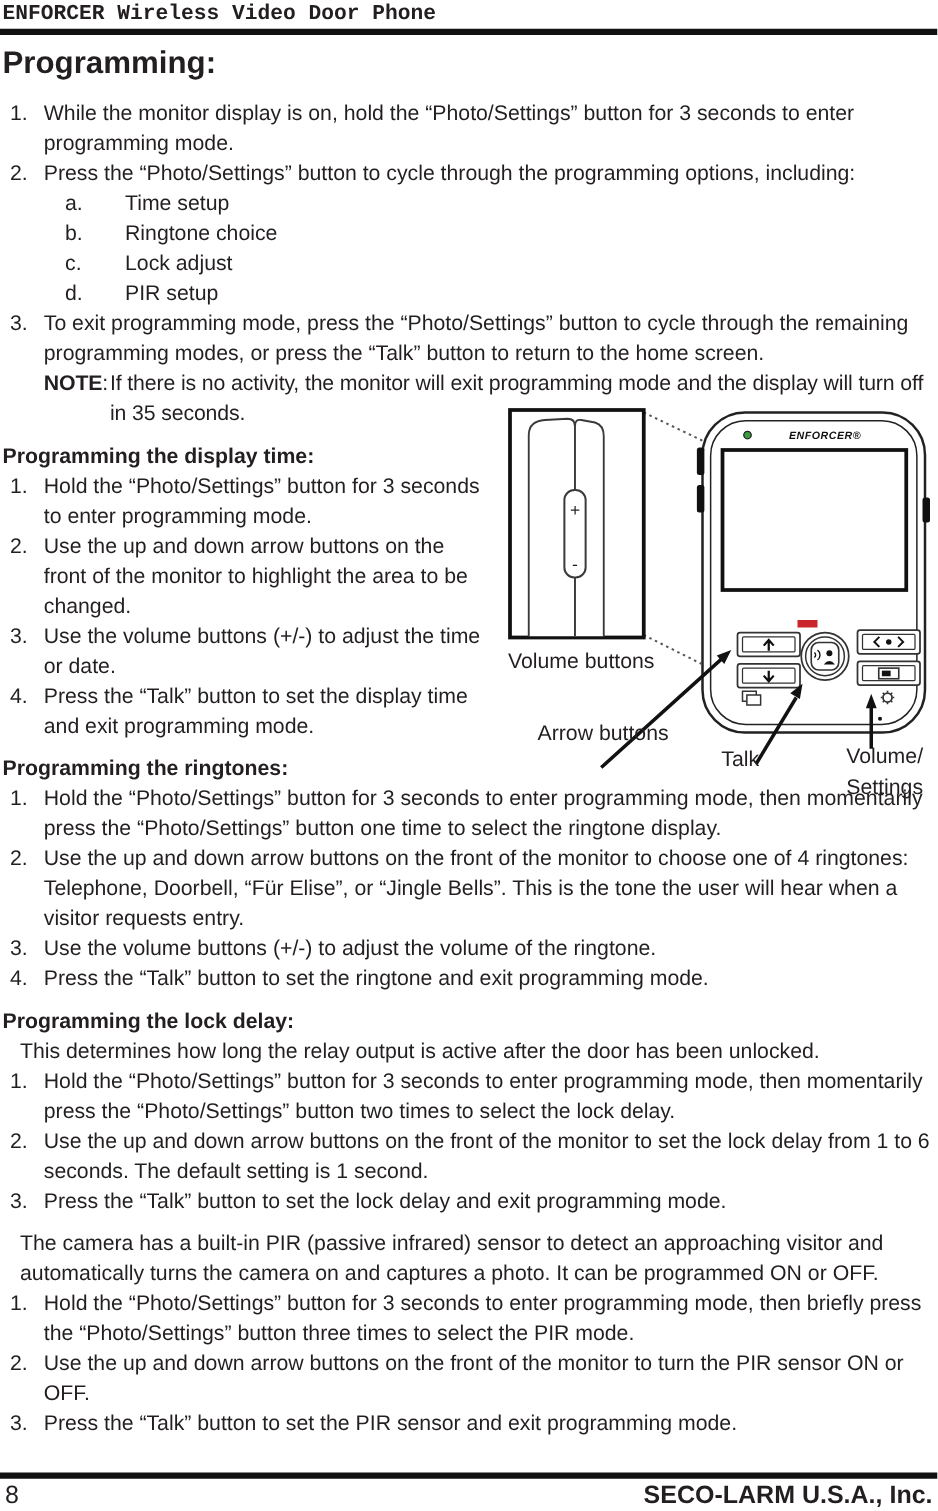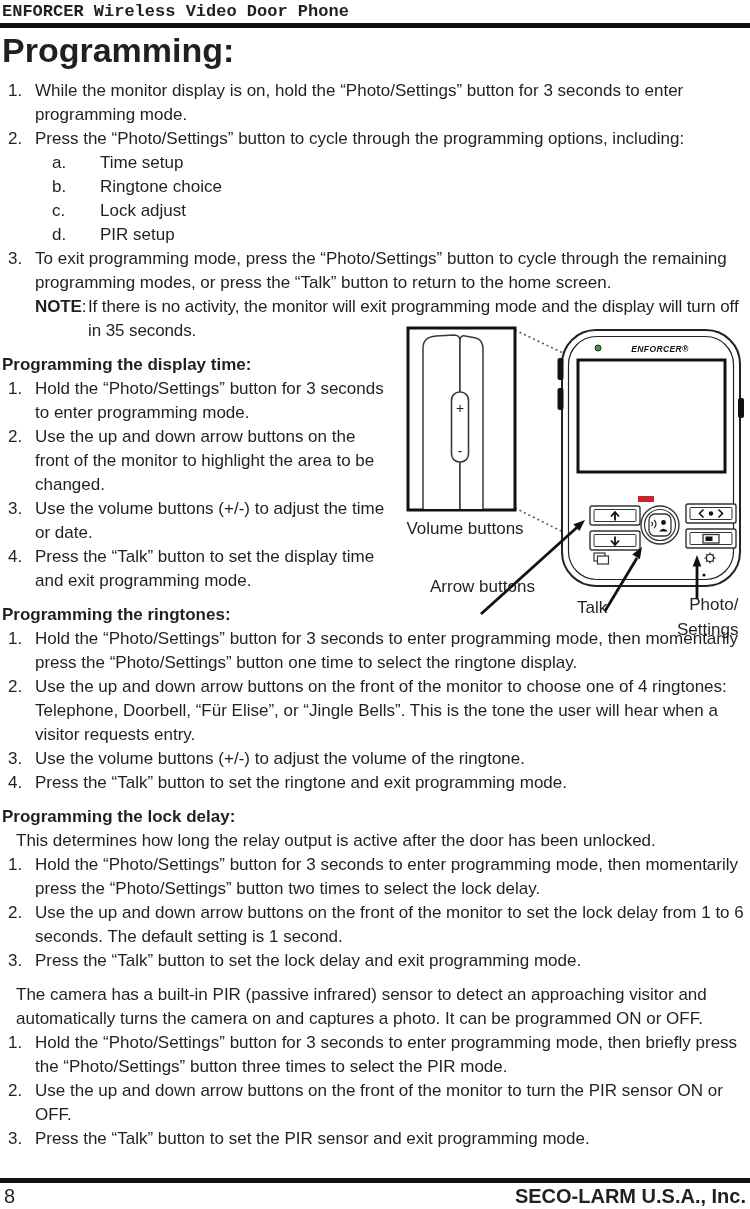--- a/index.html
+++ b/index.html
@@ -4,39 +4,39 @@
 <style>
   html,body{margin:0;padding:0;}
   body{
     width:750px;height:1209px;position:relative;overflow:hidden;
     background:#ffffff;color:#231f20;
     font-family:"Liberation Sans", sans-serif;
     font-size:17px;line-height:24px;
   }
   .doc-title{font-weight:bold;font-size:17px;line-height:20px;padding:2px 0 0 2px;font-family:Liberation Mono, monospace;}
   .title-rule{height:5px;background:#111;margin-top:1px;}
-  h1.page-heading{font-size:34px;line-height:34px;font-weight:bold;margin:5px 0 12px 0;padding-left:2px;}
+  h1.page-heading{font-size:25px;line-height:34px;font-weight:bold;margin:5px 0 12px 0;padding-left:2px;}
   .steps{list-style:none;margin:0;padding:0;}
   .steps li{position:relative;padding-left:35px;padding-right:6px;}
   .steps li .num{position:absolute;left:8px;top:0;}
   .subopts{list-style:none;margin:0;padding:0;}
   .subopts li{position:relative;padding-left:100px;}
   .subopts li .num{position:absolute;left:52px;top:0;}
   .note{position:relative;padding-left:88px;letter-spacing:-0.1px;}
   .note .note-label{position:absolute;left:35px;top:0;}
   .note .note-label b{font-weight:bold;}
   .sec{margin-top:10px;}
   .sec-head{font-weight:bold;padding-left:2px;}
   .sec-intro{padding-left:16px;padding-right:2px;}
   .col-narrow{width:393px;}
   .col-narrow .steps li{padding-right:0;}
   
   .diagram{position:absolute;left:388px;top:320px;width:362px;height:330px;}
   .diagram svg{position:absolute;left:0;top:0;}
-  .dlabel{position:absolute;white-space:nowrap;font-size:17px;line-height:20px;color:#231f20;text-align:right;}
+  .dlabel{position:absolute;white-space:nowrap;font-size:17px;line-height:20px;color:#231f20;}
   .lbl-volume{left:11px;top:199px;width:132px;text-align:center;}
   .lbl-arrows{left:42px;top:257px;}
   .lbl-talk{left:189px;top:278px;}
   .lbl-photo{left:289px;top:272px;line-height:25px;}
   
   .footer{position:absolute;left:0;top:1178px;width:750px;}
   .footer-rule{height:5px;background:#111;}
   .footer-row{display:flex;justify-content:space-between;align-items:baseline;padding:1px 4px 0 4px;font-size:20px;line-height:24px;}
   .company{font-weight:bold;}
 </style>
@@ -258,21 +258,21 @@
       <polygon points="254,227 251.9,239.2 244.2,234.5" stroke="none"></polygon>
       <line x1="309" y1="279" x2="309" y2="244" stroke-width="2.8"></line>
       <polygon points="309,235 304.7,246.5 313.3,246.5" stroke="none"></polygon>
     </g>
   </svg>
 
   <div class="dlabel lbl-volume">Volume buttons</div>
   <div class="dlabel lbl-arrows">Arrow buttons</div>
   <div class="dlabel lbl-talk">Talk</div>
   <div class="dlabel lbl-photo">
-    <div>Photo/</div>
+    <div>Volume/</div>
     <div>Settings</div>
   </div>
 </div>
 
 <div class="footer">
   <div class="footer-rule"></div>
   <div class="footer-row">
     <span>8</span>
     <span class="company">SECO-LARM U.S.A., Inc.</span>
   </div>

